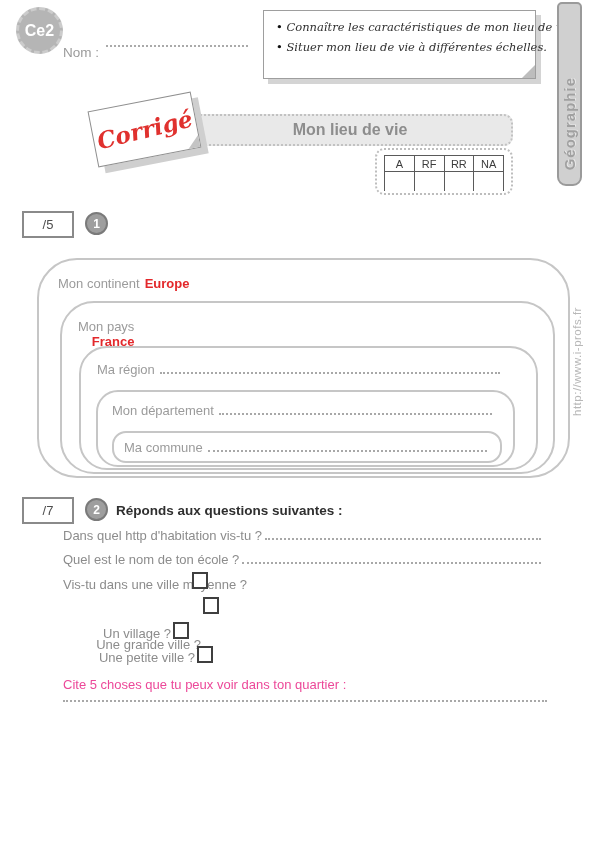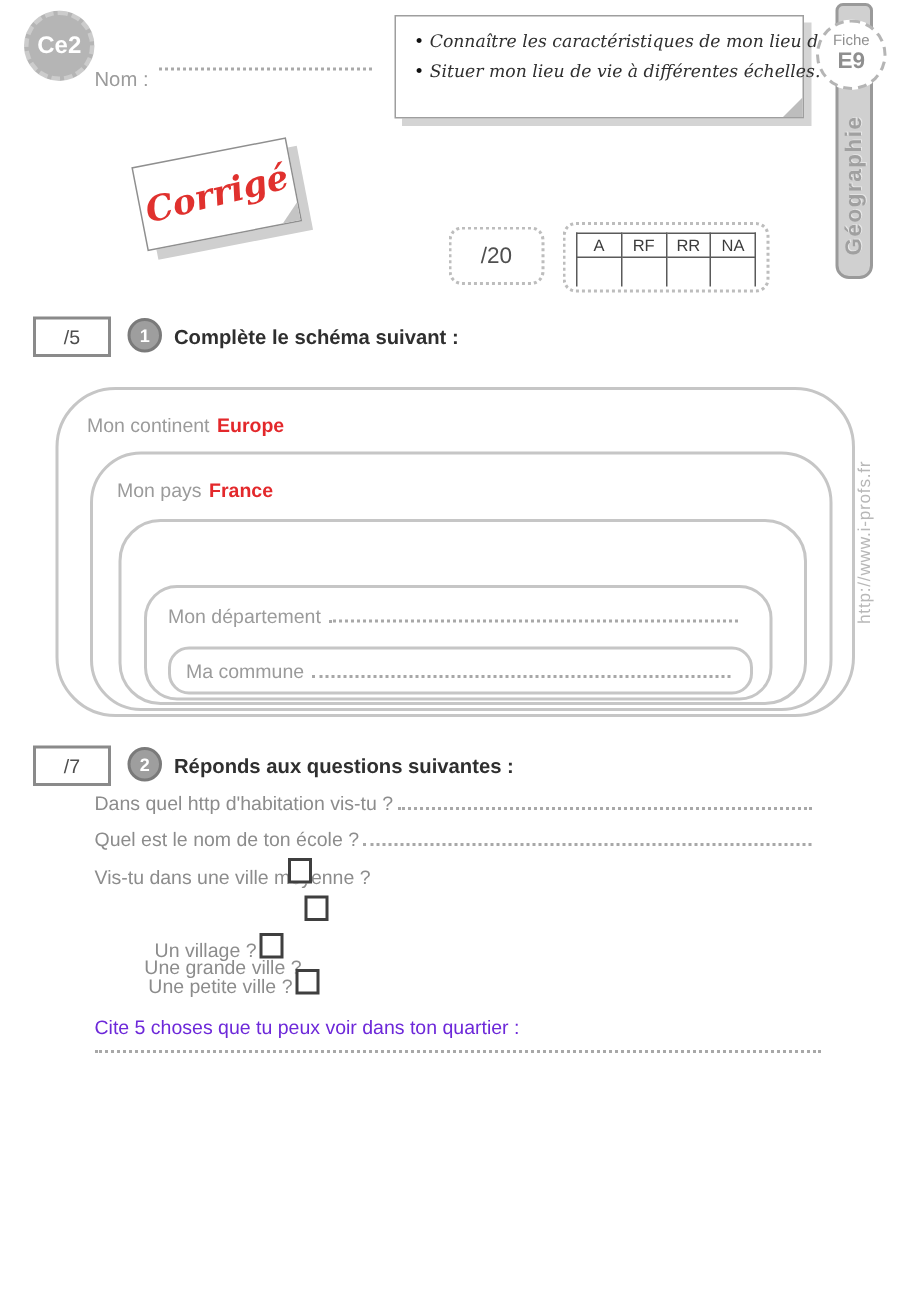--- a/index.html
+++ b/index.html
@@ -79,21 +79,21 @@
   
   .s-box { position:absolute; border:2px solid #c6c6c6; background:transparent; }
   .s-box1 { left:37px;  top:258px; width:533px; height:220px; border-radius:40px; }
   .s-box2 { left:60px;  top:301px; width:495px; height:173px; border-radius:34px; }
   .s-box3 { left:79px;  top:346px; width:459px; height:124px; border-radius:28px; }
   .s-box4 { left:96px;  top:390px; width:419px; height:77px;  border-radius:22px; }
   .s-box5 { left:112px; top:431px; width:390px; height:32px;  border-radius:14px; }
 
   .s-label { position:absolute; font-size:13px; color:#9b9b9b; display:flex; align-items:flex-end; white-space:nowrap; }
   .s-lab1 { left:58px;  top:276px; }
-  .s-lab2 { left:78px;  top:319px; }
+  .s-lab2 { left:78px;  top:319px;flex-direction:column; }
   .s-lab3 { left:97px;  top:362px; width:403px; }
   .s-lab4 { left:112px; top:403px; width:380px; }
   .s-lab5 { left:124px; top:440px; width:363px; }
   .s-answer { color:#e3282b; font-weight:bold; margin-left:5px; }
   .s-dots { flex:1; border-bottom:2px dotted #a8a8a8; margin:0 0 3px 5px; }
 
   .url-vertical { position:absolute; left:571px; top:246px; height:170px; writing-mode:vertical-rl;
     transform:rotate(180deg); color:#b8b8b8; font-size:11.5px; letter-spacing:0.5px; }
 
   
@@ -107,21 +107,21 @@
   .cbl-1 { left:63px;  top:577px; }
   .cbl-2 { right:409px; top:601px;margin-top:36px; }
   .cbl-3 { right:439px; top:626px; }
   .cbl-4 { right:415px; top:650px; }
   .checkbox { position:absolute; width:16px; height:17px; background:#fff; border:2px solid #3f3f3f; }
   .cb-1 { left:192px; top:572px; }
   .cb-2 { left:203px; top:597px; }
   .cb-3 { left:173px; top:622px; }
   .cb-4 { left:197px; top:646px; }
 
-  .cite-prompt { position:absolute; left:63px; top:677px; color:#6d28d9; font-size:13px; }
+  .cite-prompt { position:absolute; left:63px; top:677px; color:#ec4899; font-size:13px; }
   .answer-line { position:absolute; left:63px; width:484px; border-bottom:2px dotted #a8a8a8; }
   .al-1 { top:700px; }
   .al-2 { top:724px; }
   .al-3 { top:748px; }
 </style>
 </head>
 <body>
 
 <div class="page">
 
@@ -138,33 +138,29 @@
     <ul>
       <li>Connaître les caractéristiques de mon lieu de vie.</li>
       <li>Situer mon lieu de vie à différentes échelles.</li>
     </ul>
   </div>
 
   <div class="subject-bar">
     <span class="subject-text">Géographie</span>
   </div>
 
-  <div class="fiche-badge">
-    <div class="fiche-label">Fiche</div>
-    <div class="fiche-number">E9</div>
-  </div>
 
   <div class="stamp">
     <span class="stamp-text">Corrigé</span>
   </div>
 
-
-  <div class="score-box">
-    <span>/20</span>
-  </div>
+  <div class="title-box">
+    <span>Mon lieu de vie</span>
+  </div>
+
 
   <div class="grade-wrap">
     <table class="grade-table">
       <tbody>
           <tr>
         <td>A</td>
         <td>RF</td>
         <td>RR</td>
         <td>NA</td>
       </tr>
@@ -177,36 +173,39 @@
     </tbody>
       </table>
   </div>
 
   <div class="points-box points-1">
     <span>/5</span>
   </div>
   <div class="num-circle circle-1">
     <span>1</span>
   </div>
-  <div class="instruction instr-1">Complète le schéma suivant :</div>
 
   <div class="s-box s-box1"></div>
   <div class="s-box s-box2"></div>
   <div class="s-box s-box3"></div>
   <div class="s-box s-box4"></div>
   <div class="s-box s-box5"></div>
 
   <div class="s-label s-lab1">
     <span>Mon continent</span>
     <span class="s-answer">Europe</span>
   </div>
   <div class="s-label s-lab2">
     <span>Mon pays</span>
     <span class="s-answer">France</span>
   </div>
+  <div class="s-label s-lab3">
+    <span>Ma région</span>
+    <span class="s-dots"></span>
+  </div>
   <div class="s-label s-lab4">
     <span>Mon département</span>
     <span class="s-dots"></span>
   </div>
   <div class="s-label s-lab5">
     <span>Ma commune</span>
     <span class="s-dots"></span>
   </div>
 
   <div class="url-vertical">http://www.i-profs.fr</div>

